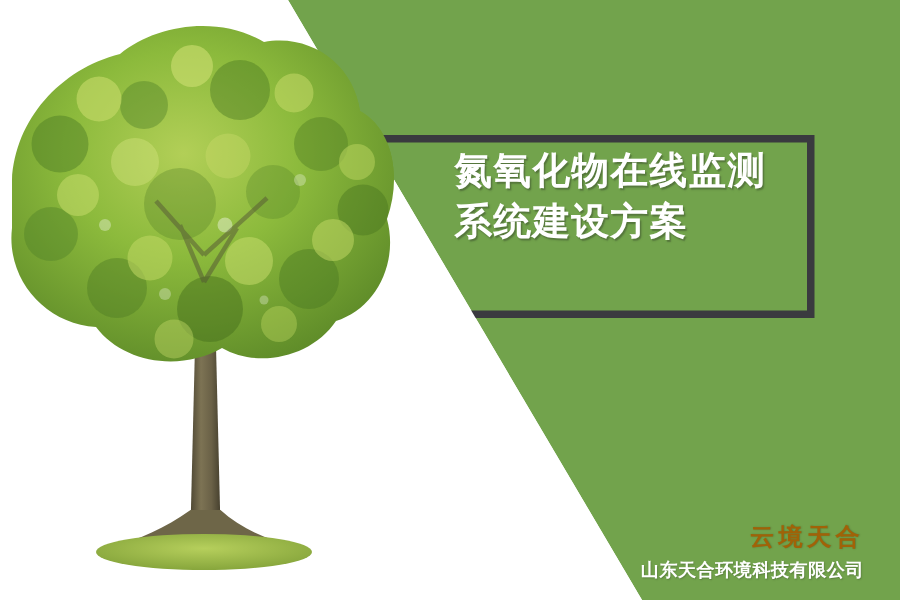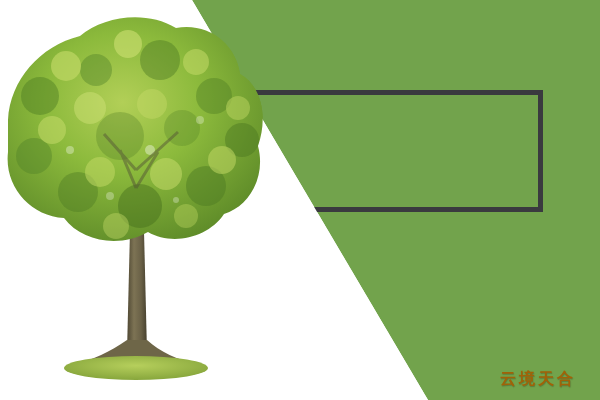--- a/index.html
+++ b/index.html
@@ -231,18 +231,23 @@
         <circle cx="150" cy="150" r="5" fill="#ffffff" opacity="0.45"></circle>
         <circle cx="70" cy="150" r="4" fill="#ffffff" opacity="0.4"></circle>
         <circle cx="200" cy="120" r="4" fill="#ffffff" opacity="0.35"></circle>
         <circle cx="110" cy="196" r="4" fill="#ffffff" opacity="0.35"></circle>
         <circle cx="176" cy="200" r="3" fill="#ffffff" opacity="0.35"></circle>
         <path d="M 136,188 L 120,150 M 136,188 L 158,152 M 136,170 L 104,134 M 136,170 L 178,132" stroke="#4a4433" stroke-width="3" fill="none" opacity="0.5"></path>
       </g>
     </g>
   </svg>
 
+  <div class="title-block">
+    <div class="title-line">氮氧化物在线监测</div>
+    <div class="title-line">系统建设方案</div>
+  </div>
 
   <div class="footer-block">
     <div class="brand-name">云境天合</div>
+    <div class="brand-company">山东天合环境科技有限公司</div>
   </div>
 
 </div>
 
 </body></html>

